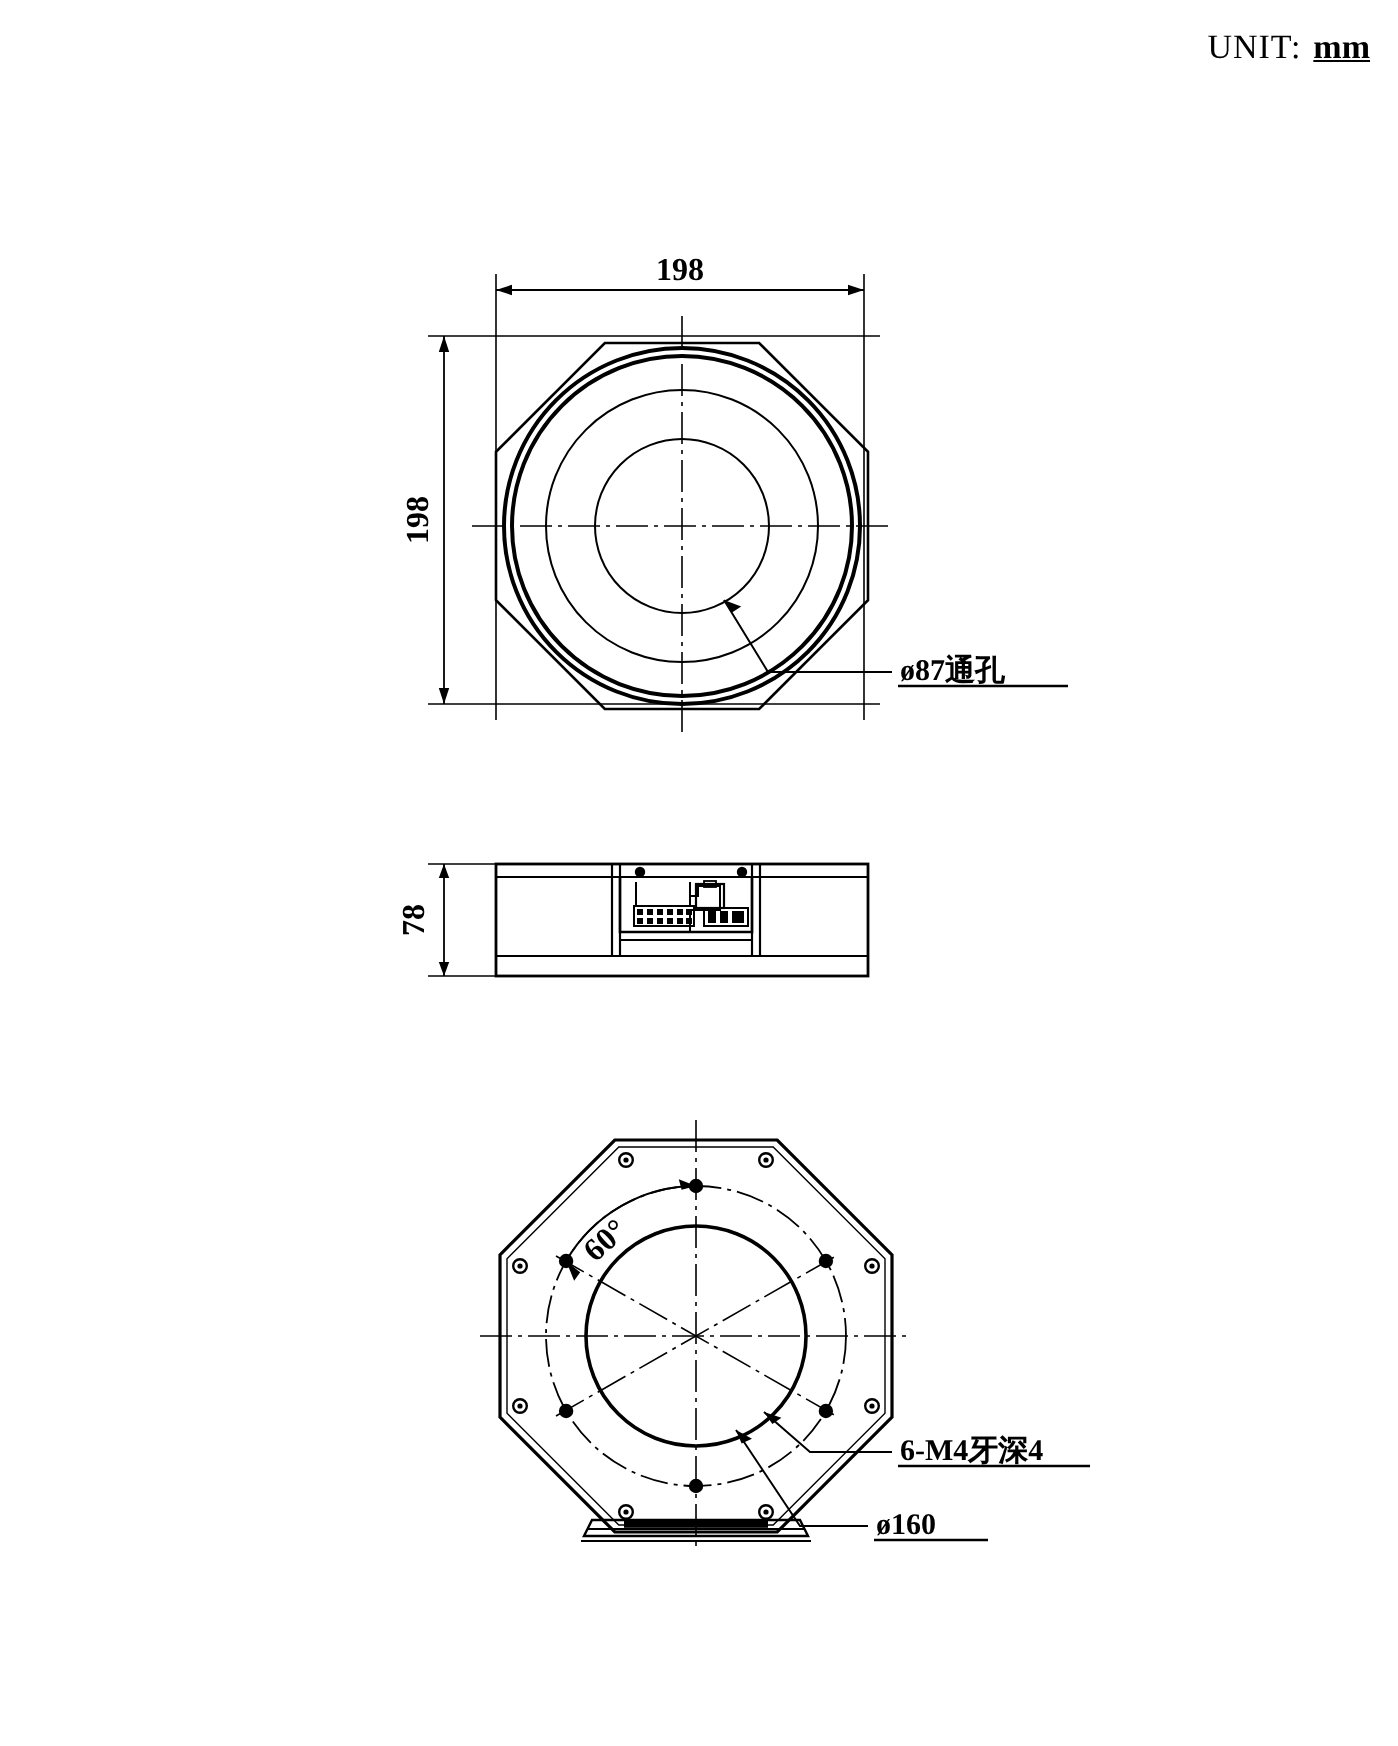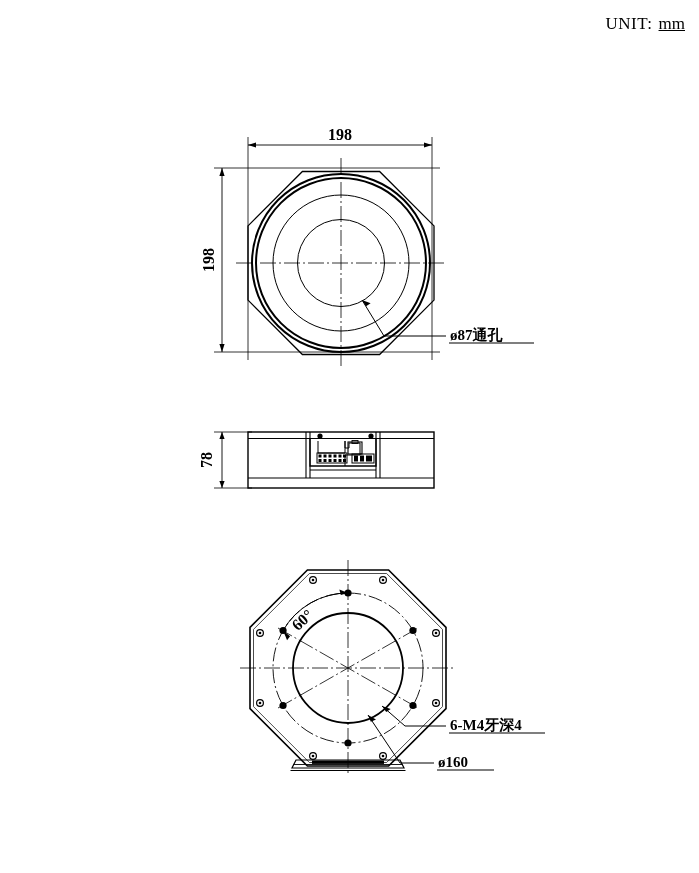--- a/index.html
+++ b/index.html
@@ -24,21 +24,21 @@
   #unit-note {
     position: absolute;
     right: 14px;
     top: 14px;
     font-family: "Liberation Serif", "DejaVu Serif", serif;
     font-size: 17px;
     letter-spacing: 0.5px;
     white-space: nowrap;
   }
   #unit-note .unit-value {
-    font-weight: normal;
+    font-weight: bold;
     text-decoration: underline;
     margin-left: 6px;
     letter-spacing: 0px;
     margin-top: 20px;
   }
   svg { display: block; }
   text { font-family: "Liberation Serif", "DejaVu Serif", serif; fill:#000; }
   .dim-text { font-size: 16px; font-weight: bold; }
   .lbl-text { font-size: 15px; font-weight: bold; }
 </style>

